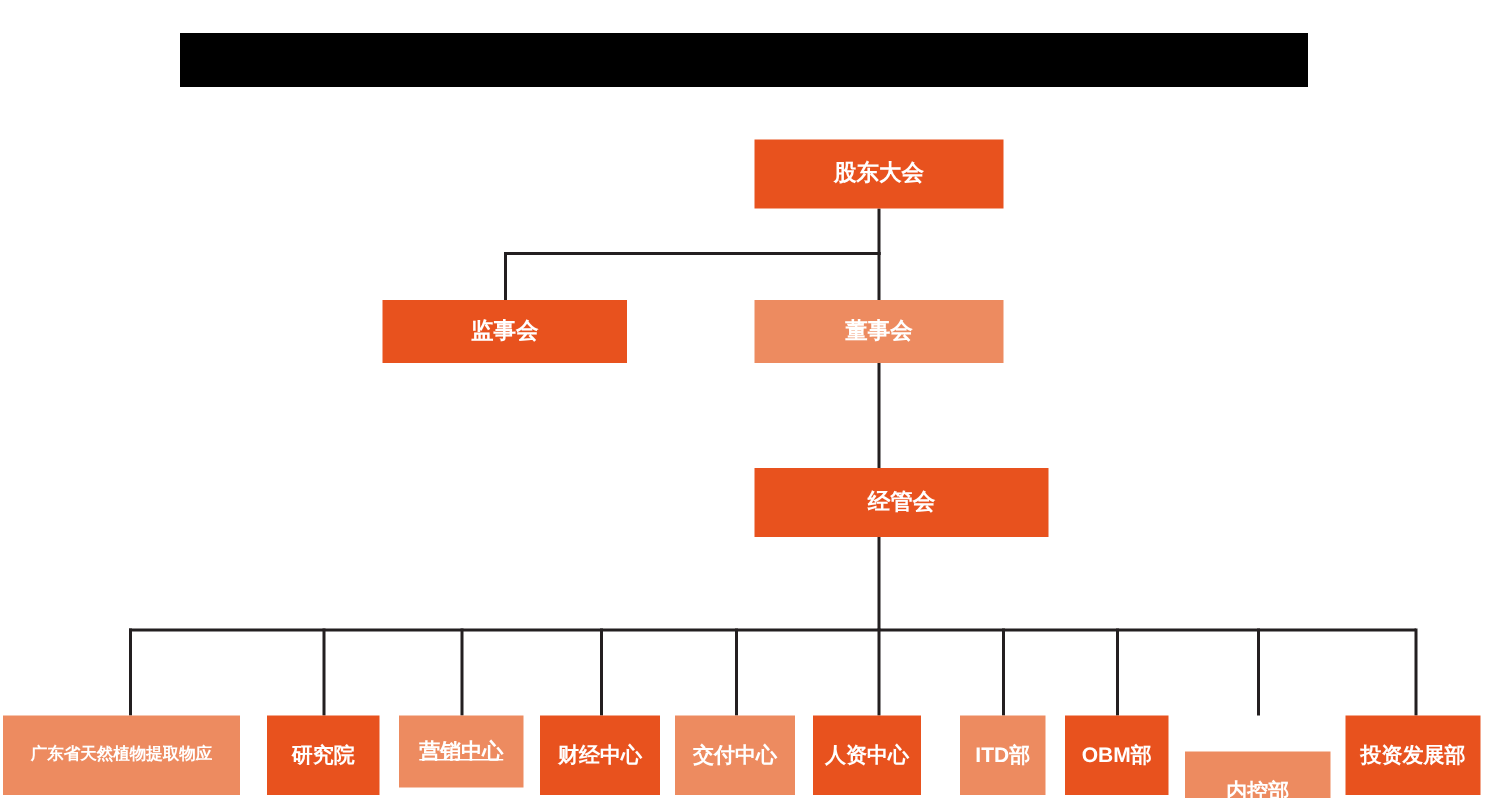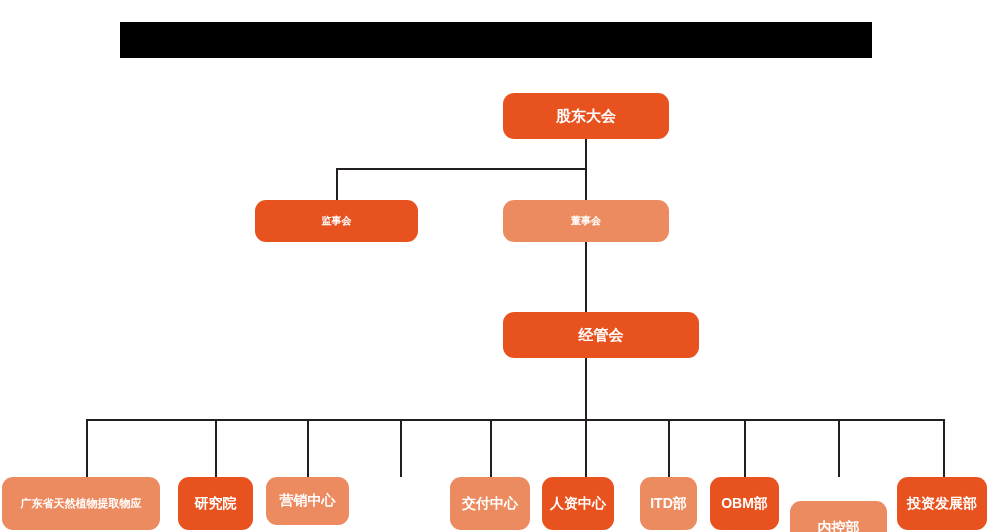--- a/index.html
+++ b/index.html
@@ -50,27 +50,26 @@
   .node {
     position: absolute;
     display: flex;
     align-items: center;
     justify-content: center;
     text-align: center;
     color: #ffffff;
     font-weight: bold;
     box-sizing: border-box;
     line-height: 1.25;
-    border-radius: 11px;
   }
   .node.dark  { background: #E8521E; }
   .node.light { background: #ED8B60; }
 
   .node.lvl1 { font-size: 15px; }
-  .node.lvl2 { font-size: 10px; }
+  .node.lvl2 { font-size: 15px; }
   .node.lvl3 { font-size: 15px; }
   .node.leaf { font-size: 14px; }
   .node.leaf.small { font-size: 11px; padding: 0 4px; line-height: 1.45; }
 </style>
 </head>
 <body>
 
 <div id="org-chart">
 
   <div class="title-banner"></div>
@@ -106,22 +105,23 @@
 
   <div class="node lvl3 dark" style="left:503px; top:312px; width:196px; height:46px;">经管会</div>
 
   <div class="node leaf small light" style="left:2px; top:477px; width:158px; height:53px;">
     <span>广东省天然植物提取物应</span>
       <br>
   </div>
 
   <div class="node leaf dark" style="left:178px; top:477px; width:75px; height:53px;">研究院</div>
 
-  <div class="node leaf light" style="left:266px; top:477px; width:83px; height:48px;">营销中心</div>
+  <div class="node leaf light" style="left:266px; top:477px; width:83px; height:48px;text-decoration:underline;">营销中心</div>
 
+  <div class="node leaf dark" style="left:360px; top:477px; width:80px; height:53px;">财经中心</div>
 
   <div class="node leaf light" style="left:450px; top:477px; width:80px; height:53px;">交付中心</div>
 
   <div class="node leaf dark" style="left:542px; top:477px; width:72px; height:53px;">人资中心</div>
 
   <div class="node leaf light" style="left:640px; top:477px; width:57px; height:53px;">ITD部</div>
 
   <div class="node leaf dark" style="left:710px; top:477px; width:69px; height:53px;">OBM部</div>
 
   <div class="node leaf light" style="left:790px; top:477px; width:97px; height:53px;margin-top:24px;">内控部</div>

